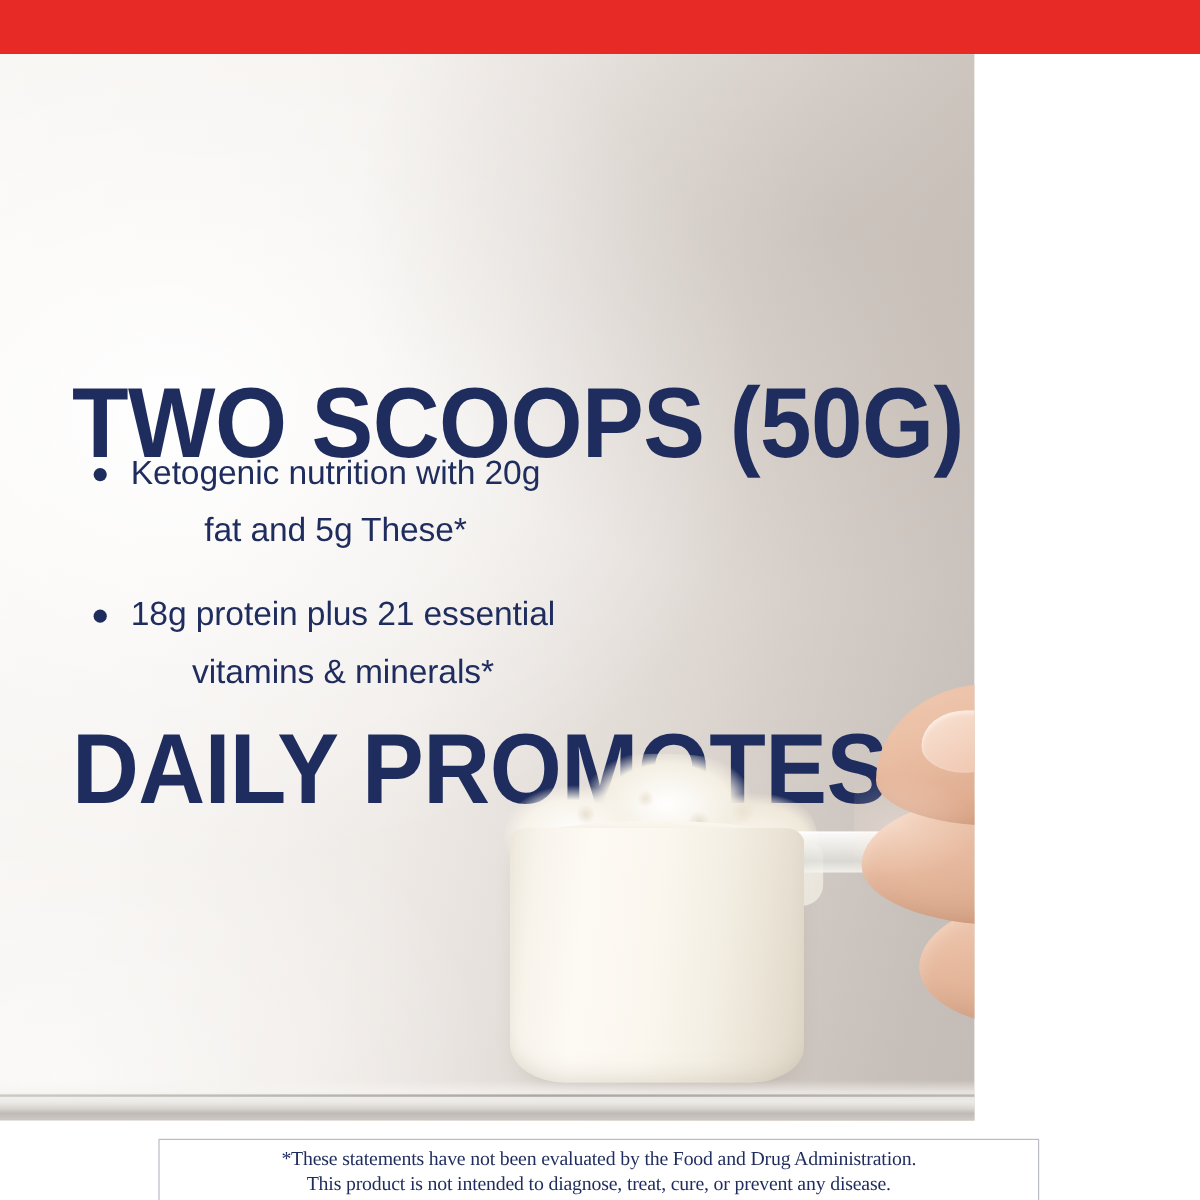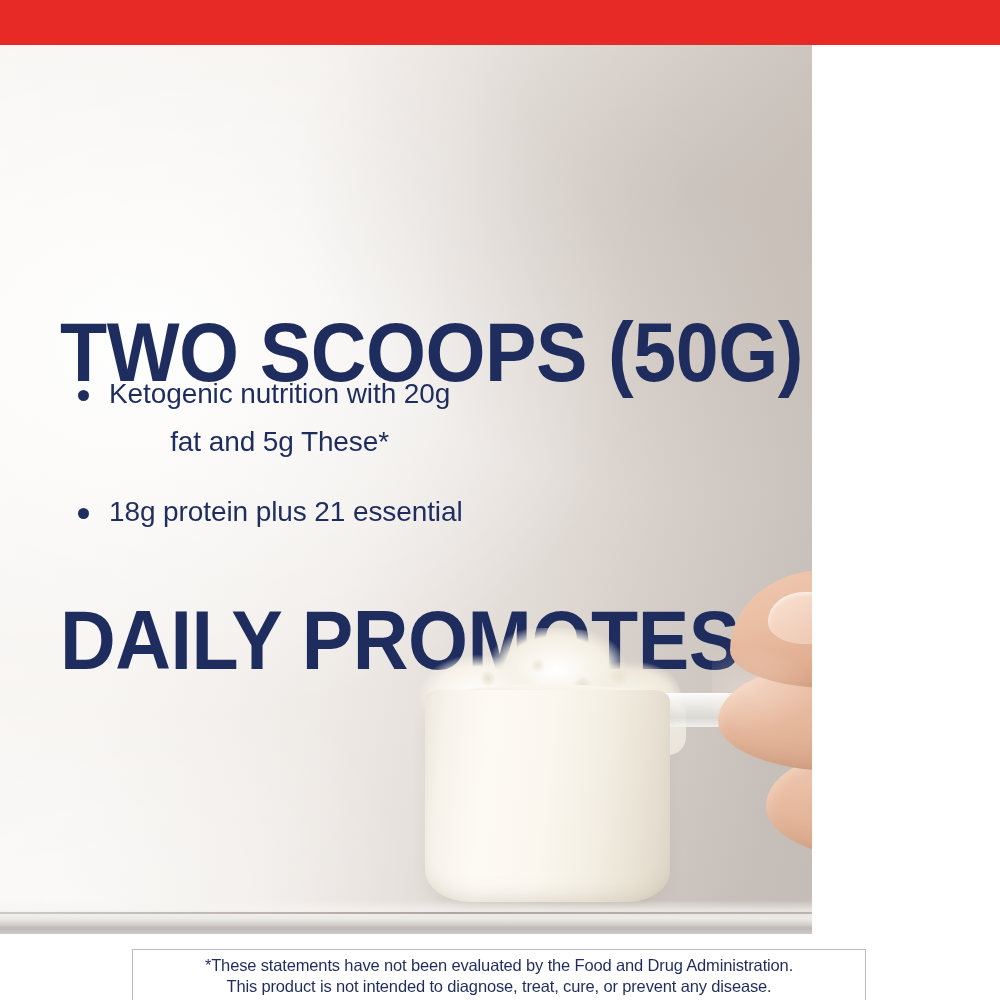--- a/index.html
+++ b/index.html
@@ -306,21 +306,21 @@
     top: 15px;
     width: 734px;
     box-sizing: border-box;
     border: 1px solid #b9bcc4;
     padding: 5px 6px 6px 6px;
     text-align: center;
   }
   .disclaimer-line {
     display: block;
     color: #1f2d5e;
-    font-family: Liberation Sans, sans-serif;
+    font-family: Liberation Serif, serif;
     font-size: 16.5px;
     line-height: 21px;
     letter-spacing: -0.15px;
     white-space: nowrap;
   }
 </style>
 </head>
 <body>
 
 <div id="page">
@@ -340,20 +340,21 @@
         <span class="bullet-dot"></span>
         <span class="bullet-text">
           <span>Ketogenic nutrition with 20g</span><br>
           <span>fat and 5g These*</span>
         </span>
       </div>
       <div class="bullet-item">
         <span class="bullet-dot"></span>
         <span class="bullet-text">
           <span>18g protein plus 21 essential</span><br>
+          <span>vitamins &amp; minerals*</span>
         </span>
       </div>
     </div>
 
     <div class="scoop-group">
       <div class="scoop-base-shadow"></div>
       <div class="powder">
         <div class="powder-tex"></div>
       </div>
       <div class="scoop-handle-bridge"></div>

